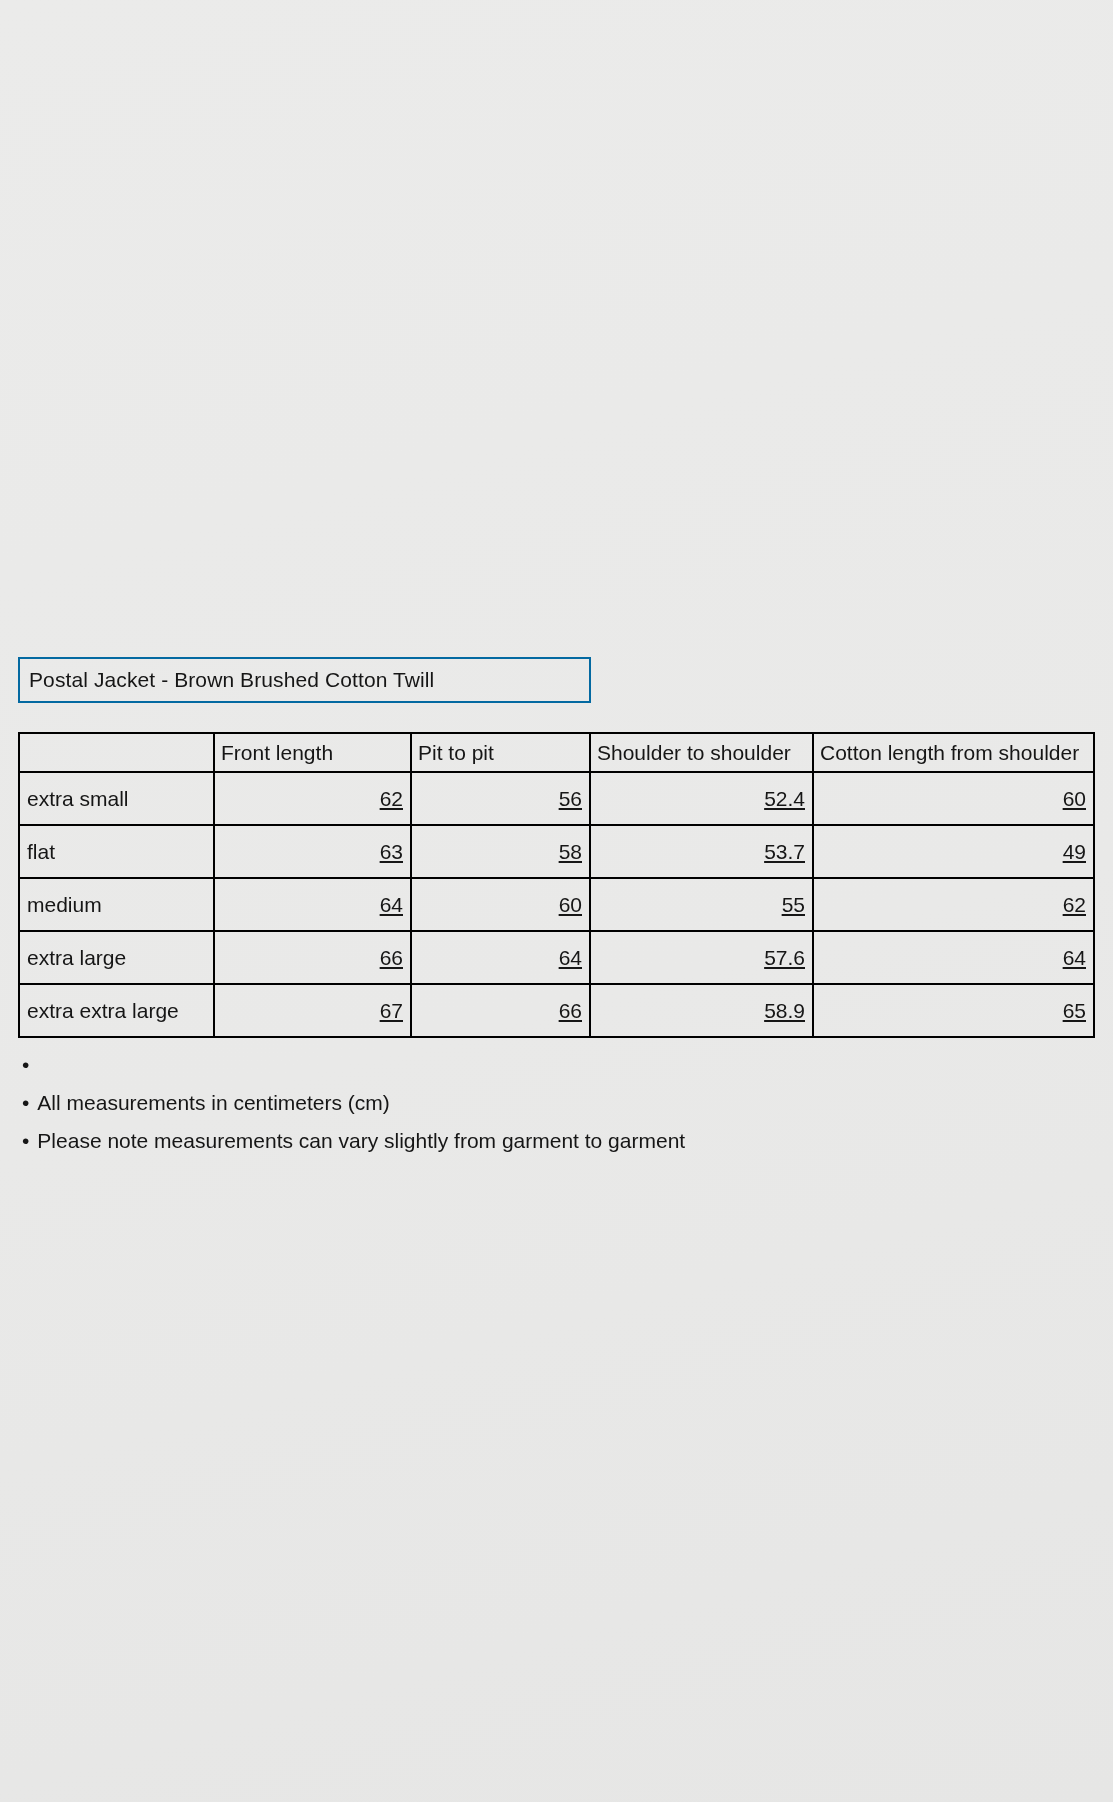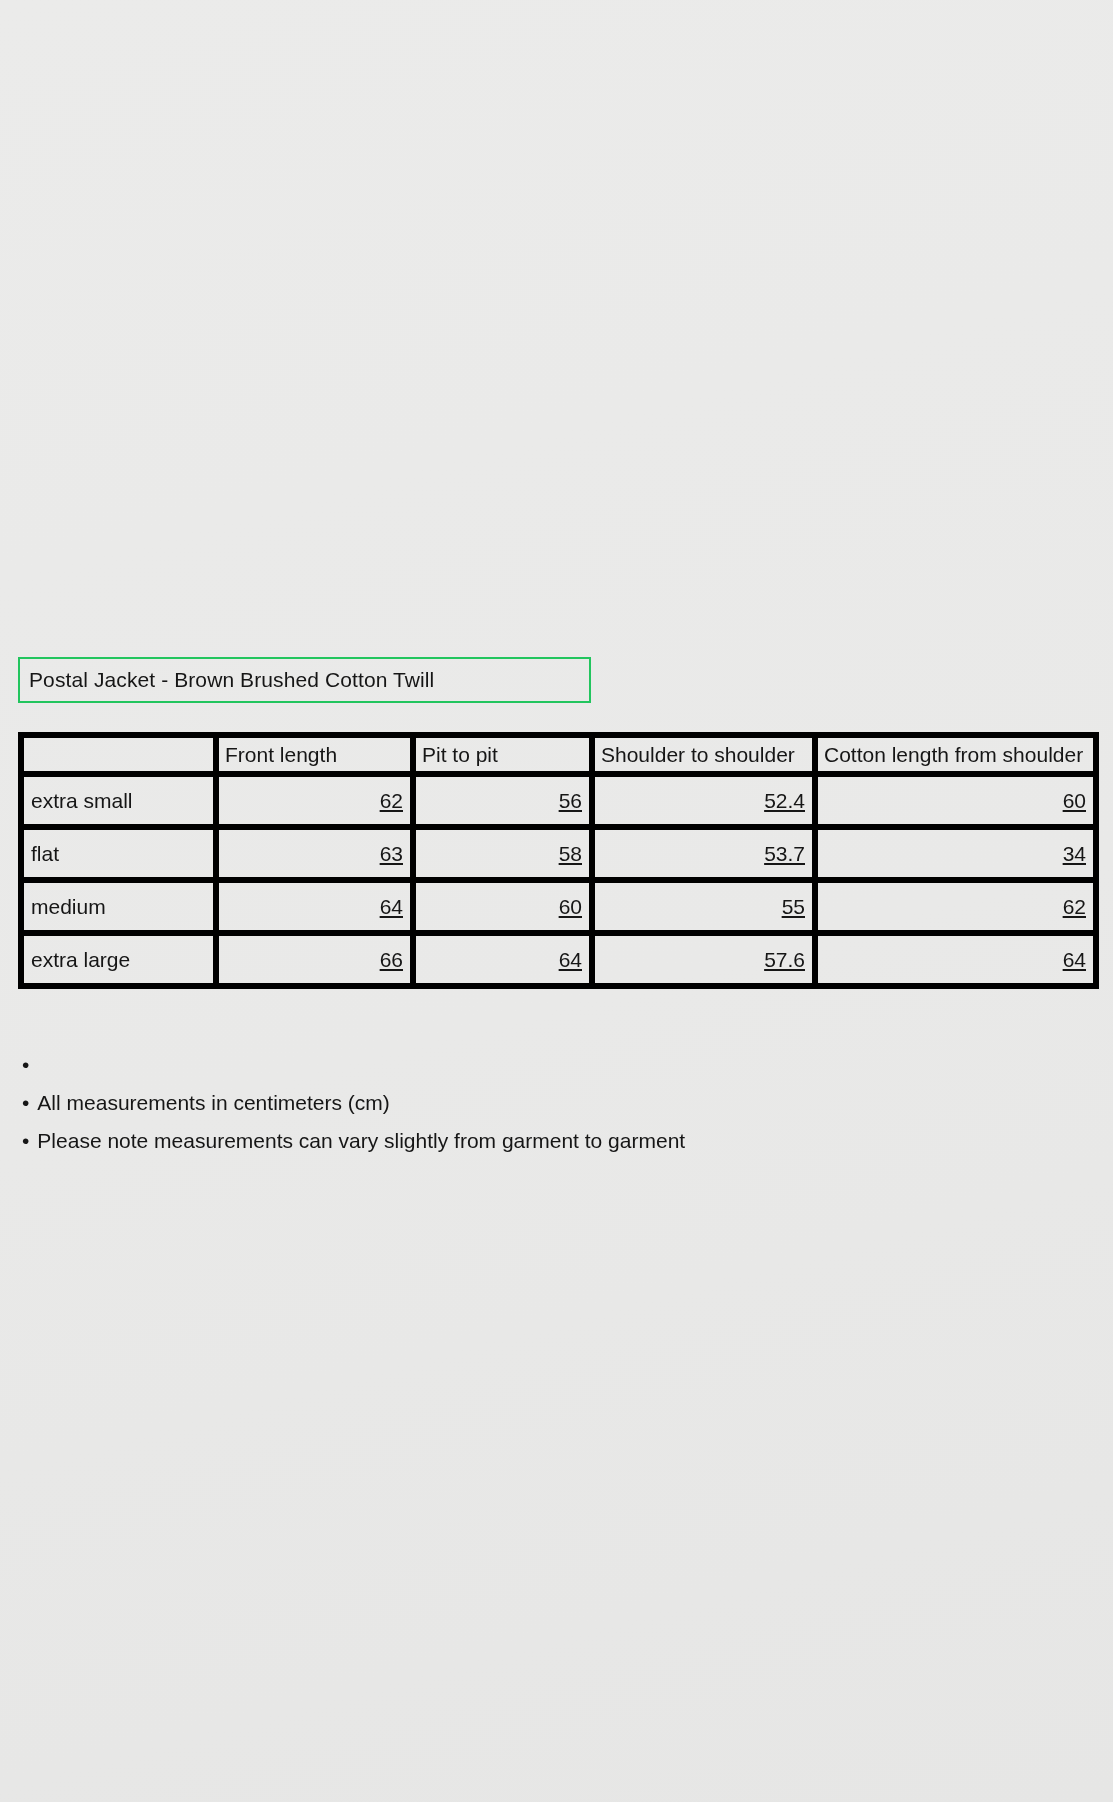--- a/index.html
+++ b/index.html
@@ -20,40 +20,40 @@
     inset: 0;
   }
   
   .title-box {
     position: absolute;
     left: 18px;
     top: 657px;
     width: 573px;
     height: 46px;
     box-sizing: border-box;
-    border: 2px solid #22c55e;
+    border: 2px solid #0369a1;
     display: flex;
     align-items: center;
     padding-left: 9px;
     font-size: 21px;
     letter-spacing: 0.1px;
     background: transparent;
   }
   
   .size-table {
     position: absolute;
     left: 18px;
     top: 732px;
     border-collapse: collapse;
     table-layout: fixed;
     font-size: 21px;
     color: #161616;
   }
   .size-table td, .size-table th {
-    border: 6px solid #000000;
+    border: 2px solid #000000;
     box-sizing: border-box;
     overflow: hidden;
     white-space: nowrap;
     font-weight: normal;
     padding: 0;
   }
   .size-table thead th {
     height: 39px;
     text-align: left;
     padding-left: 6px;
@@ -126,35 +126,42 @@
           <td class="value-cell">62</td>
           <td class="value-cell">56</td>
           <td class="value-cell">52.4</td>
           <td class="value-cell">60</td>
         </tr>
         <tr>
           <th class="size-cell">flat</th>
           <td class="value-cell">63</td>
           <td class="value-cell">58</td>
           <td class="value-cell">53.7</td>
-          <td class="value-cell">34</td>
+          <td class="value-cell">49</td>
         </tr>
         <tr>
           <th class="size-cell">medium</th>
           <td class="value-cell">64</td>
           <td class="value-cell">60</td>
           <td class="value-cell">55</td>
           <td class="value-cell">62</td>
         </tr>
         <tr>
           <th class="size-cell">extra large</th>
           <td class="value-cell">66</td>
           <td class="value-cell">64</td>
           <td class="value-cell">57.6</td>
           <td class="value-cell">64</td>
+        </tr>
+        <tr>
+          <th class="size-cell">extra extra large</th>
+          <td class="value-cell">67</td>
+          <td class="value-cell">66</td>
+          <td class="value-cell">58.9</td>
+          <td class="value-cell">65</td>
         </tr>
       </tbody>
   </table>
 
   <div class="notes">
       <div class="note-line">
         <span class="bullet-marker">•</span>
       </div>
       <div class="note-line">
         <span class="bullet-marker">•</span>

